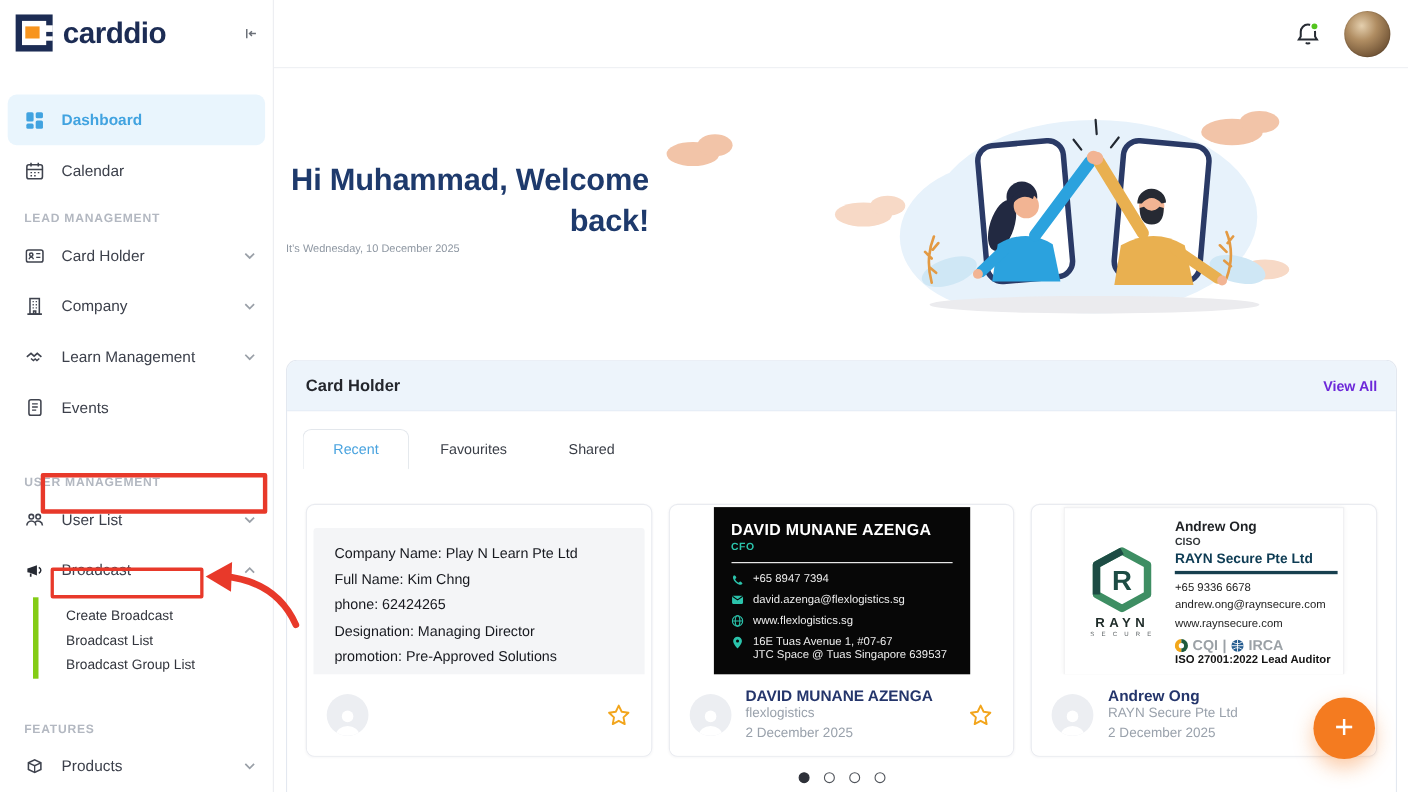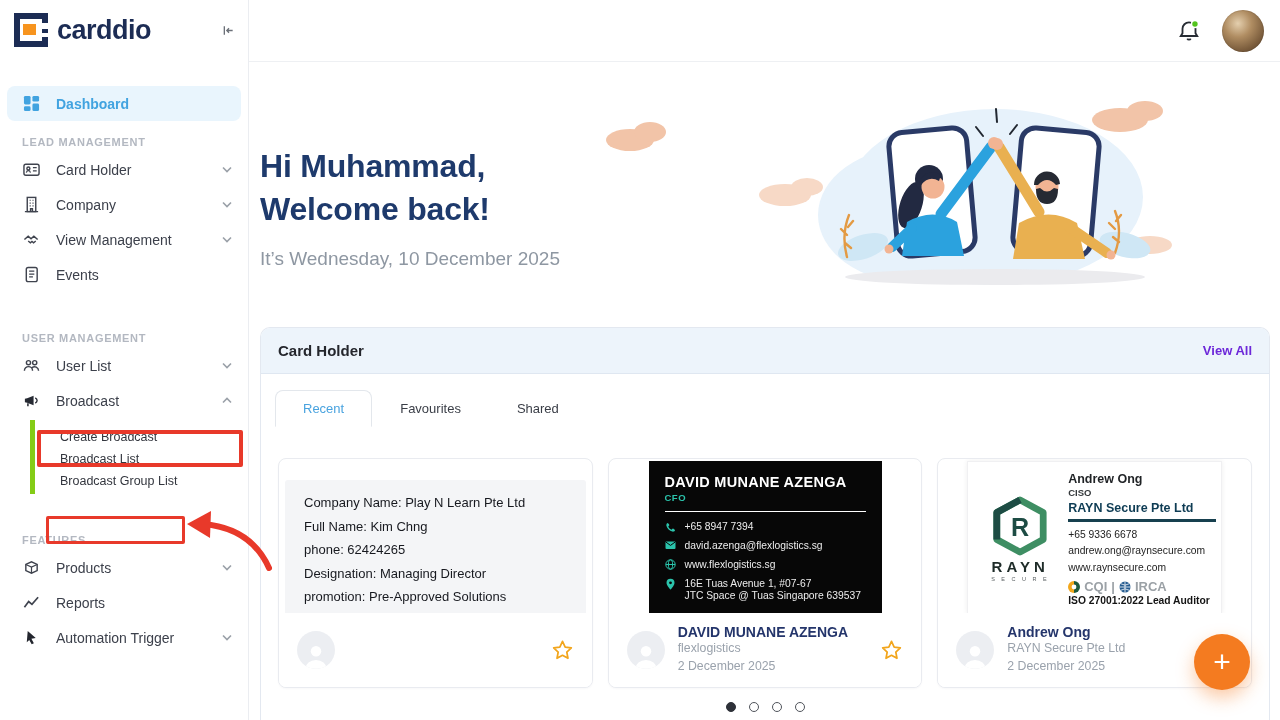--- a/index.html
+++ b/index.html
@@ -5,21 +5,21 @@
   * { margin:0; padding:0; box-sizing:border-box; }
   html,body { width:1280px; height:720px; font-family:"Liberation Sans", sans-serif; background:#fff; overflow:hidden; }
   body { position:relative; }
 
   
   .sidebar { position:absolute; left:0; top:0; width:249px; height:720px; background:#fff; border-right:1px solid #ebedf1; z-index:5; }
   .logo-row { display:flex; align-items:center; height:60px; padding:0 12px 0 14px;text-align:right; }
   .logo-text { font-size:27px; font-weight:800; color:#1c2c54; letter-spacing:-0.5px; margin-left:9px; }
   .collapse-btn { margin-left:auto; color:#6b7078; cursor:pointer; display:flex; }
   .nav { padding-top:26px; }
-  .nav-item { display:flex; align-items:center; height:35px; padding:0 16px 0 22px; font-size:14px; color:#3c404b; cursor:pointer; position:relative; }
+  .nav-item { display:flex; align-items:center; height:46px; padding:0 16px 0 22px; font-size:14px; color:#3c404b; cursor:pointer; position:relative; }
   .nav-item .nicon { width:19px; margin-right:15px; display:flex; justify-content:center; }
   .nav-item.active { background:#e9f5fd; border-radius:8px; margin:0 7px; padding:0 9px 0 15px; color:#41a3e0; font-weight:600; }
   .chev { margin-left:auto; display:flex; }
   .chev.up svg { transform:rotate(180deg); }
   .sec-head { padding:0 22px; margin-top:11px; height:20px; font-size:11px; font-weight:600; letter-spacing:.7px; color:#b3b8c1; display:flex; align-items:center; }
   .sec-head.gap-lg { margin-top:36px; }
   .submenu { margin:2px 0 0 30px; border-left:5px solid #84cc16; padding:6px 0 2px 25px; }
   .submenu-item { height:22px; display:flex; align-items:center; font-size:12.5px; color:#33363e; cursor:pointer; }
 
   
@@ -28,22 +28,22 @@
   .anno-arrow { position:absolute; left:183px; top:500px; z-index:60; pointer-events:none; }
 
   
   .topbar { position:absolute; left:249px; top:0; width:1031px; height:62px; background:#fff; border-bottom:1px solid #eef0f3; display:flex; align-items:center; justify-content:flex-end; gap:20px; padding-right:16px; }
   .bell-wrap { position:relative; cursor:pointer; display:flex; }
   .avatar-top { width:42px; height:42px; border-radius:50%; cursor:pointer; background:radial-gradient(circle at 38% 32%, #e4cfae 0%, #b08d62 35%, #7a5c3c 70%, #4e3a25 100%); box-shadow:inset 0 0 0 1px rgba(0,0,0,.08); }
 
   
   .content { position:absolute; left:249px; top:62px; width:1031px; height:658px; overflow:hidden; }
   .greeting { position:absolute; left:11px; top:83px; width:330px; }
-  .greeting h1 { font-size:32px; font-weight:700; color:#1e3a6c; line-height:1.33; letter-spacing:-0.2px; }
-  .greeting .date { margin-top:18px; font-size:19px; color:#8e97a2; }
+  .greeting h1 { font-size:28px; font-weight:700; color:#1e3a6c; line-height:1.33; letter-spacing:-0.2px;text-align:right; }
+  .greeting .date { margin-top:2px; font-size:10px; color:#8e97a2; }
   .hero { position:absolute; left:346px; top:33px; width:600px; height:200px; }
 
   
   .panel { position:absolute; left:11px; right:10px; top:265px; height:450px; border:1px solid #e3e8f0; border-bottom:none; border-radius:10px 10px 0 0; background:#fff; }
   .panel-header { height:46px; background:#edf4fb; border-bottom:1px solid #dfe7f1; border-radius:9px 9px 0 0; display:flex; align-items:center; padding:0 17px; }
   .panel-title { font-size:15px; font-weight:600; color:#24262c; }
   .view-all { margin-left:auto; color:#6d28d9; font-size:13px; font-weight:700; cursor:pointer; }
   .tabs { display:flex; margin:16px 0 0 14px; }
   .tab { padding:10px 27px; font-size:13px; color:#3a3e47; cursor:pointer; border:1px solid transparent; }
   .tab.active { border:1px solid #e3e7ec; border-bottom-color:#fff; border-radius:8px 8px 0 0; color:#49a3df; background:#fff; }
@@ -61,21 +61,21 @@
 
   .dark-card { width:233px; height:156px; margin:2px auto 0; background:#070707; color:#fff; padding:13px 16px 0; }
   .dc-name { font-size:14.5px; font-weight:800; letter-spacing:.3px; }
   .dc-title { font-size:9.5px; font-weight:700; letter-spacing:.5px; color:#2bc3ab; margin-top:2px; }
   .dc-hr { border:none; border-top:1.5px solid #fff; margin:8px 0 9px; }
   .dc-row { display:flex; gap:9px; align-items:flex-start; font-size:10.3px; color:#ececec; margin-bottom:6px; line-height:1.25; }
   .dc-row .dicon { flex:none; margin-top:0.5px; display:flex; }
 
   .biz-card { width:255px; height:153px; margin:2px auto 0; background:#fff; border:1px solid #f0f0f2; box-shadow:0 0 5px rgba(0,0,0,.07); display:flex; padding:8px 8px 6px 4px; }
   .bc-left { width:96px; flex:none; display:flex; flex-direction:column; align-items:center; justify-content:center; }
-  .bc-logo-word { font-size:15px; font-weight:800; letter-spacing:4px; color:#1e2b28; margin-top:2px; }
+  .bc-logo-word { font-size:12px; font-weight:800; letter-spacing:4px; color:#1e2b28; margin-top:2px; }
   .bc-logo-sub { font-size:5.5px; letter-spacing:2.5px; color:#5a6062; margin-top:1px; }
   .bc-right { flex:1; padding-top:2px; }
   .bc-name { font-size:12.5px; font-weight:600; color:#1f2225; }
   .bc-title { font-size:9.5px; color:#34383b; margin-top:1px;font-weight:bold; }
   .bc-company { font-size:12.5px; font-weight:800; color:#0e3c54; margin-top:3px; }
   .bc-line { height:3px; background:#17404f; margin:4px 0 5px; width:148px; }
   .bc-contact { font-size:10.3px; color:#222; line-height:1.6; }
   .bc-cert { display:flex; align-items:center; gap:4px; margin-top:3px; font-size:13px; font-weight:700; color:#9ba1a6; }
   .bc-iso { font-size:10.3px; font-weight:700; color:#141414; margin-top:1px; }
 
@@ -111,20 +111,30 @@
       <span class="nicon">
         <svg width="17" height="17" viewBox="0 0 18 18">
             <rect x="1" y="1" width="7" height="9" rx="1.5" fill="#41a3e0"></rect>
             <rect x="10" y="1" width="7" height="6" rx="1.5" fill="#41a3e0"></rect>
             <rect x="1" y="12" width="7" height="5" rx="1.5" fill="#41a3e0"></rect>
             <rect x="10" y="9" width="7" height="8" rx="1.5" fill="#41a3e0"></rect>
           </svg>
       </span>
       <span>Dashboard</span>
     </div>
+    <div class="nav-item">
+      <span class="nicon">
+        <svg width="17" height="17" viewBox="0 0 18 18" fill="none" stroke="#3f434e" stroke-width="1.5">
+            <rect x="1.5" y="3" width="15" height="13.5" rx="2"></rect>
+            <path d="M1.5 7.5h15M5.5 1v3.5M12.5 1v3.5"></path>
+            <path d="M5 10.5h1.5M8.5 10.5H10M12 10.5h1.5M5 13.5h1.5M8.5 13.5H10" stroke-width="1.3"></path>
+          </svg>
+      </span>
+      <span>Calendar</span>
+    </div>
 
     <div class="sec-head">LEAD MANAGEMENT</div>
     <div class="nav-item">
       <span class="nicon">
         <svg width="17" height="17" viewBox="0 0 18 18" fill="none" stroke="#3f434e" stroke-width="1.5">
             <rect x="1" y="3.5" width="16" height="11.5" rx="2"></rect>
             <circle cx="5.7" cy="8" r="1.6"></circle>
             <path d="M3.5 12.3c.4-1.3 1.2-2 2.2-2s1.8.7 2.2 2M10.5 7h4M10.5 10.5h4" stroke-width="1.3"></path>
           </svg>
       </span>
@@ -150,21 +160,21 @@
           </svg>
         </span>
     </div>
     <div class="nav-item">
       <span class="nicon">
         <svg width="17" height="17" viewBox="0 0 18 18" fill="none" stroke="#3f434e" stroke-width="1.6">
             <path d="M1.5 9l4-3.5 3 2.7 3-2.7 4 3.5"></path>
             <path d="M5.5 10.5l2.3 2 1.7-1.5 1.7 1.5 2.3-2" stroke-width="1.4"></path>
           </svg>
       </span>
-      <span>View Management</span>
+      <span>Learn Management</span>
       <span class="chev">
           <svg width="10" height="7" viewBox="0 0 10 7" fill="none" stroke="#9aa0a8" stroke-width="1.6">
             <path d="M1 1.5l4 4 4-4"></path>
           </svg>
         </span>
     </div>
     <div class="nav-item">
       <span class="nicon">
         <svg width="17" height="17" viewBox="0 0 18 18" fill="none" stroke="#3f434e" stroke-width="1.5">
             <rect x="3.5" y="1.5" width="11.5" height="15" rx="2"></rect>

